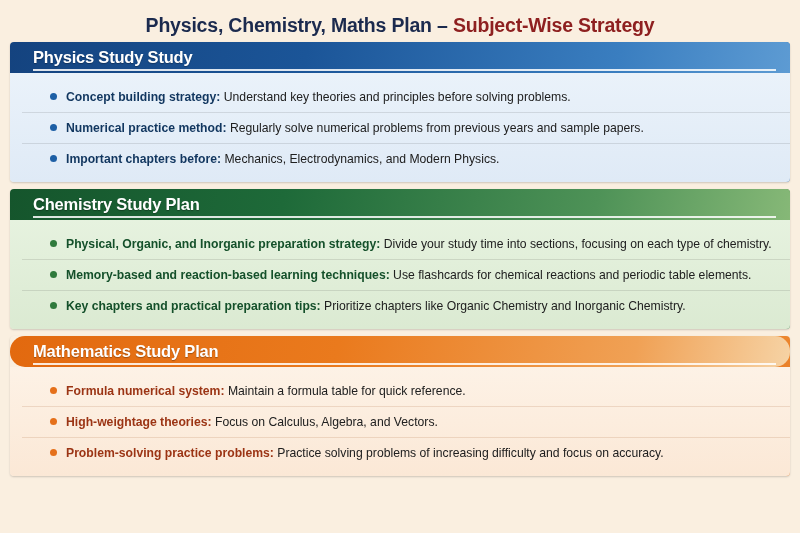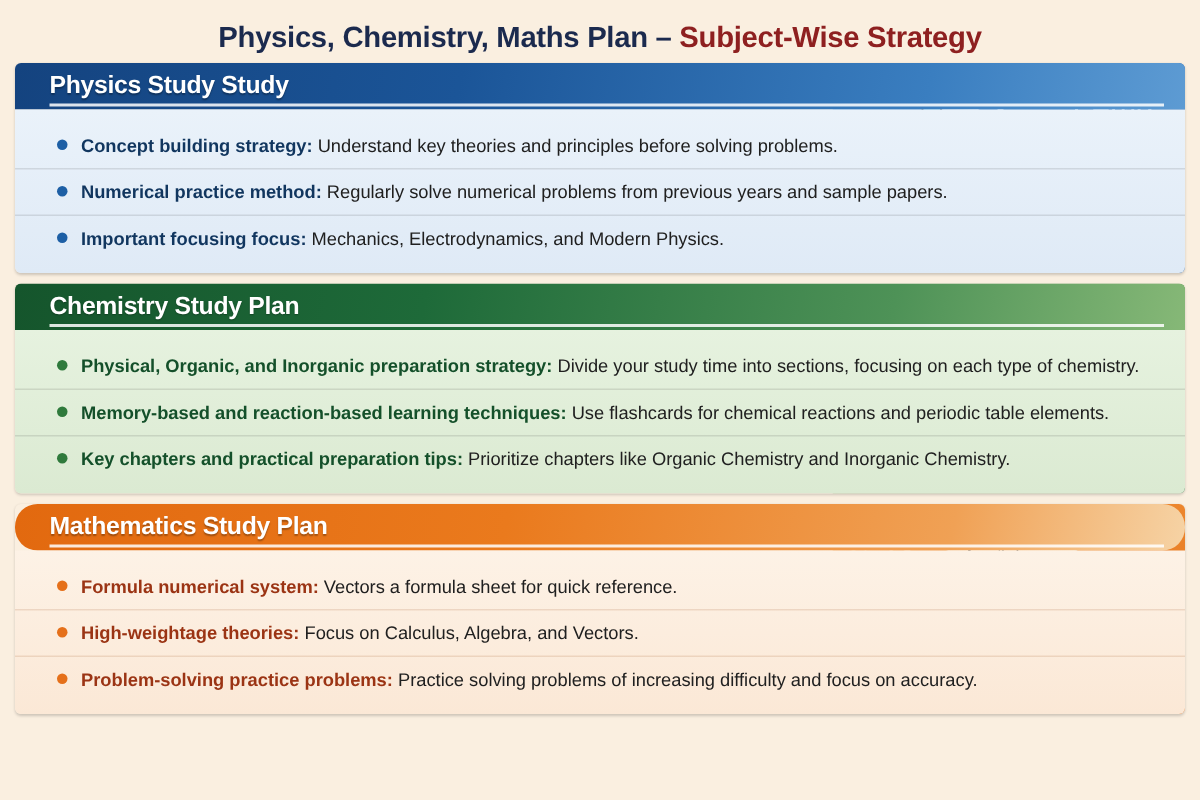--- a/index.html
+++ b/index.html
@@ -53,21 +53,21 @@
   }
   .head-rule {
     position: absolute;
     left: 23px; right: 14px; bottom: 2px;
     height: 2px;
     background: rgba(255,255,255,.85);
     z-index: 4;
   }
   .card-body {
     position: relative;
-    padding: 9px 0 8px 0;
+    padding: 9px 0 8px 12px;
     min-height: 105px;
     z-index: 3;
   }
   .bullet-row {
     position: relative;
     display: flex;
     align-items: flex-start;
     padding: 0 18px 0 28px;
     min-height: 30px;
     line-height: 30px;
@@ -229,21 +229,21 @@
       <div class="bullet-row">
         <span class="dot"></span>
         <span class="btext"><span class="blabel">Concept building strategy:</span><span class="bdesc"> Understand key theories and principles before solving problems.</span></span>
       </div>
       <div class="bullet-row">
         <span class="dot"></span>
         <span class="btext"><span class="blabel">Numerical practice method:</span><span class="bdesc"> Regularly solve numerical problems from previous years and sample papers.</span></span>
       </div>
       <div class="bullet-row">
         <span class="dot"></span>
-        <span class="btext"><span class="blabel">Important focusing focus:</span><span class="bdesc"> Mechanics, Electrodynamics, and Modern Physics.</span></span>
+        <span class="btext"><span class="blabel">Important chapters before:</span><span class="bdesc"> Mechanics, Electrodynamics, and Modern Physics.</span></span>
       </div>
     </div>
   </div>
 
   <div class="card chemistry">
     <div class="card-head">
       <span class="head-title">Chemistry Study Plan</span>
       <span class="head-rule"></span>
     </div>
 
@@ -493,21 +493,21 @@
             <circle cx="44" cy="128" r="2.6"></circle>
           <circle cx="150" cy="18" r="3"></circle>
             <circle cx="166" cy="10" r="2.2"></circle>
           </g>
       </svg>
     </div>
 
     <div class="card-body">
       <div class="bullet-row">
         <span class="dot"></span>
-        <span class="btext"><span class="blabel">Formula numerical system:</span><span class="bdesc"> Vectors a formula sheet for quick reference.</span></span>
+        <span class="btext"><span class="blabel">Formula numerical system:</span><span class="bdesc"> Maintain a formula table for quick reference.</span></span>
       </div>
       <div class="bullet-row">
         <span class="dot"></span>
         <span class="btext"><span class="blabel">High-weightage theories:</span><span class="bdesc"> Focus on Calculus, Algebra, and Vectors.</span></span>
       </div>
       <div class="bullet-row">
         <span class="dot"></span>
         <span class="btext"><span class="blabel">Problem-solving practice problems:</span><span class="bdesc"> Practice solving problems of increasing difficulty and focus on accuracy.</span></span>
       </div>
     </div>

